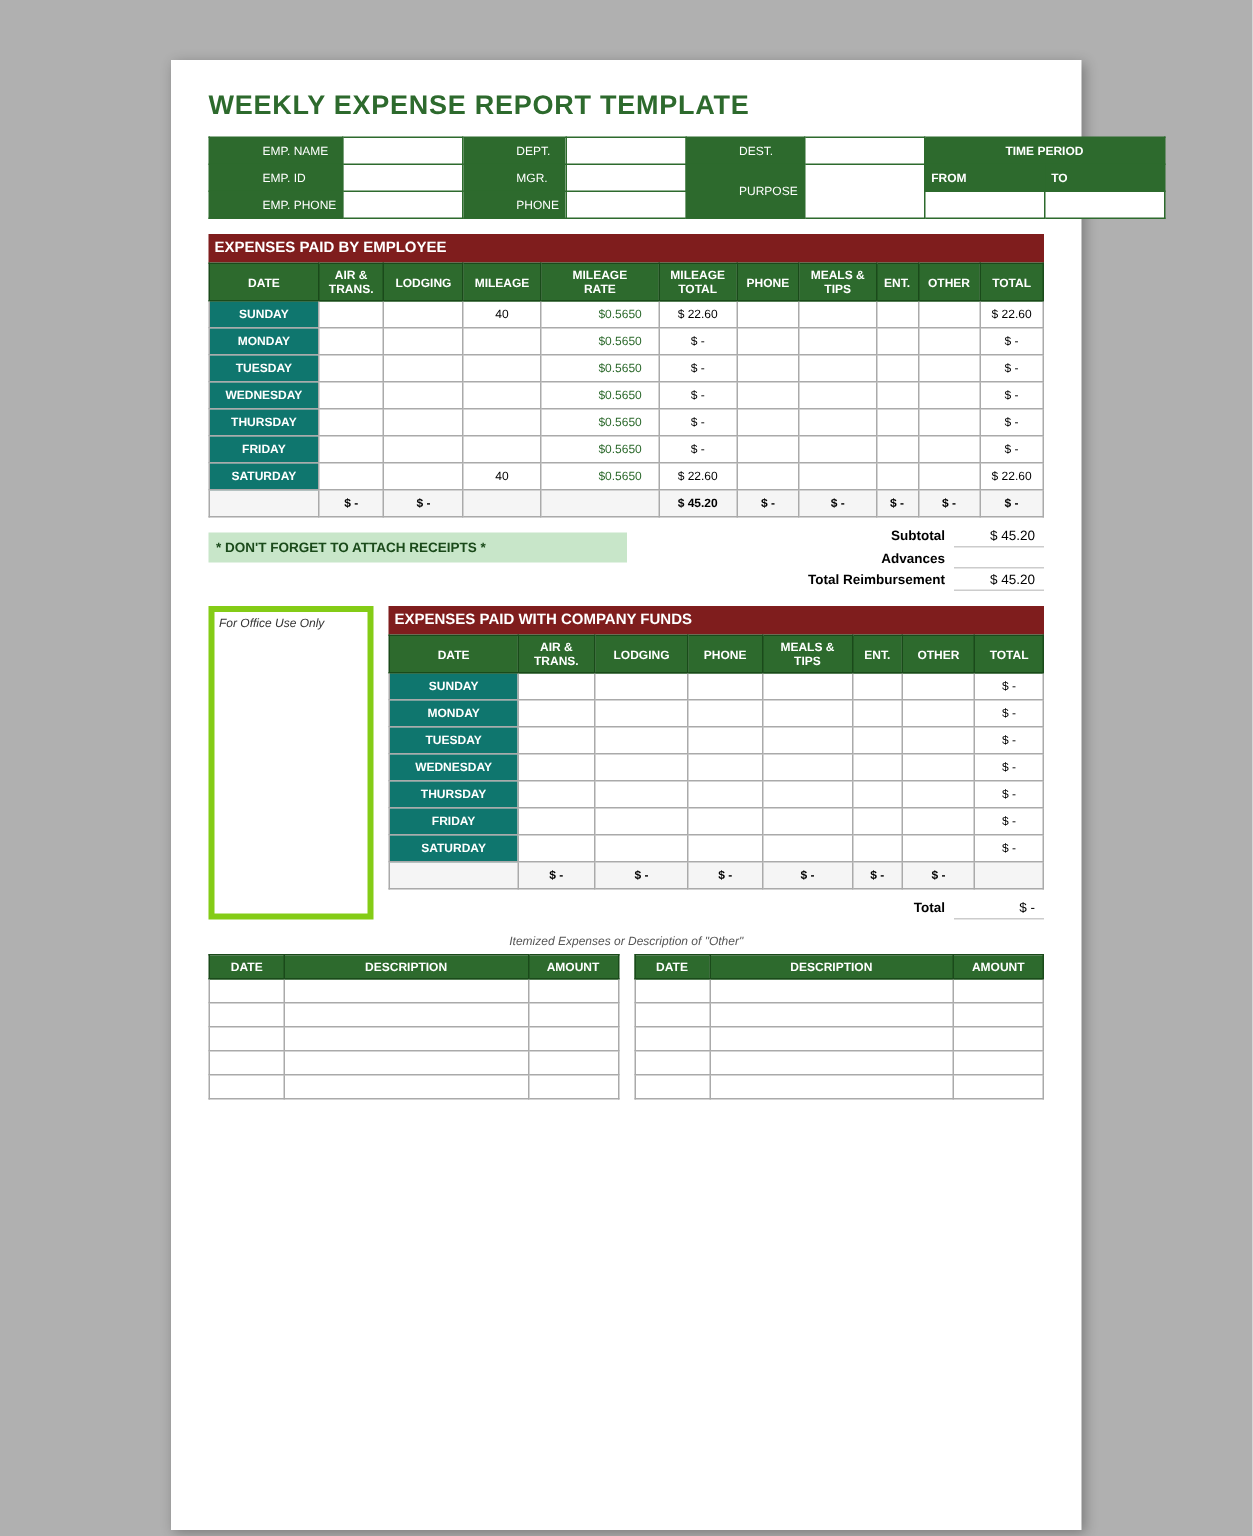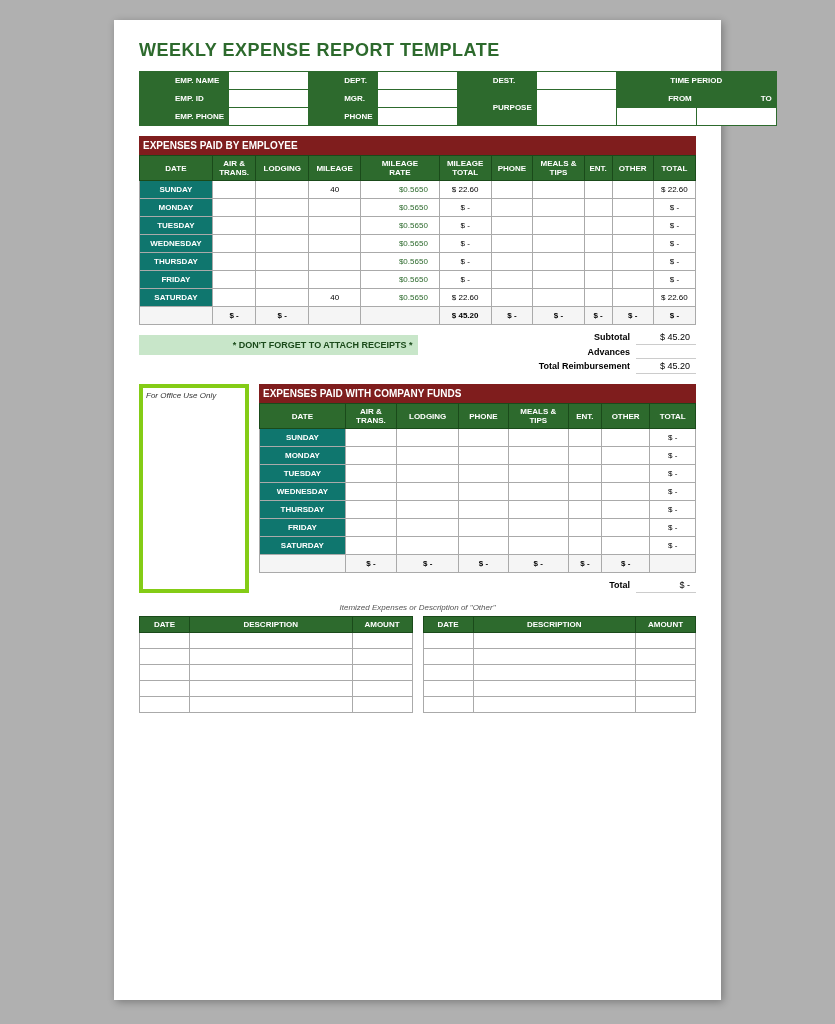--- a/index.html
+++ b/index.html
@@ -11,20 +11,21 @@
       min-height: 1024px;
       font-family: Arial, sans-serif;
       padding: 20px;
     }
     .page {
       background: white;
       width: 607px;
       min-height: 980px;
       padding: 20px 25px;
       box-shadow: 2px 2px 8px rgba(0,0,0,0.3);
+      margin-top: 20px;
     }
     .main-title {
       color: #2d6a2d;
       font-size: 18px;
       font-weight: bold;
       margin-bottom: 10px;
       letter-spacing: 0.5px;
     }
     
     .emp-info-table {
@@ -34,41 +35,41 @@
       font-size: 9px;
     }
     .emp-info-table td {
       border: 1px solid #2d6a2d;
       padding: 2px 4px;
       height: 18px;
     }
     .emp-info-table .label-cell {
       background: #2d6a2d;
       color: white;
-      font-weight: bold;
+      font-weight: normal;
       white-space: nowrap;
       font-size: 8px;
       padding-left: 35px;
     }
     .emp-info-table .value-cell {
       background: white;
       min-width: 80px;
     }
     .emp-info-table .time-header {
       background: #2d6a2d;
       color: white;
       font-weight: bold;
       text-align: center;
       font-size: 8px;
     }
     .emp-info-table .time-label {
       background: #2d6a2d;
       color: white;
       font-weight: bold;
-      text-align: right;
+      text-align: left;
       font-size: 8px;
     }
     
     .section-header {
       background: #7f1d1d;
       color: white;
       text-align: left;
       font-size: 10px;
       font-weight: bold;
       padding: 4px;
@@ -122,21 +123,21 @@
       font-weight: bold;
     }
     .subtotal-table .value {
       border-bottom: 1px solid #ccc;
       min-width: 60px;
       text-align: right;
     }
     
     .receipt-reminder {
       background: #c8e6c9;
-      text-align: right;
+      text-align: left;
       font-size: 9px;
       font-weight: bold;
       padding: 5px;
       color: #1a4a1a;
       margin: 5px 0 5px 0;
       width: 50%;
     }
     .subtotal-section {
       display: flex;
       justify-content: space-between;

